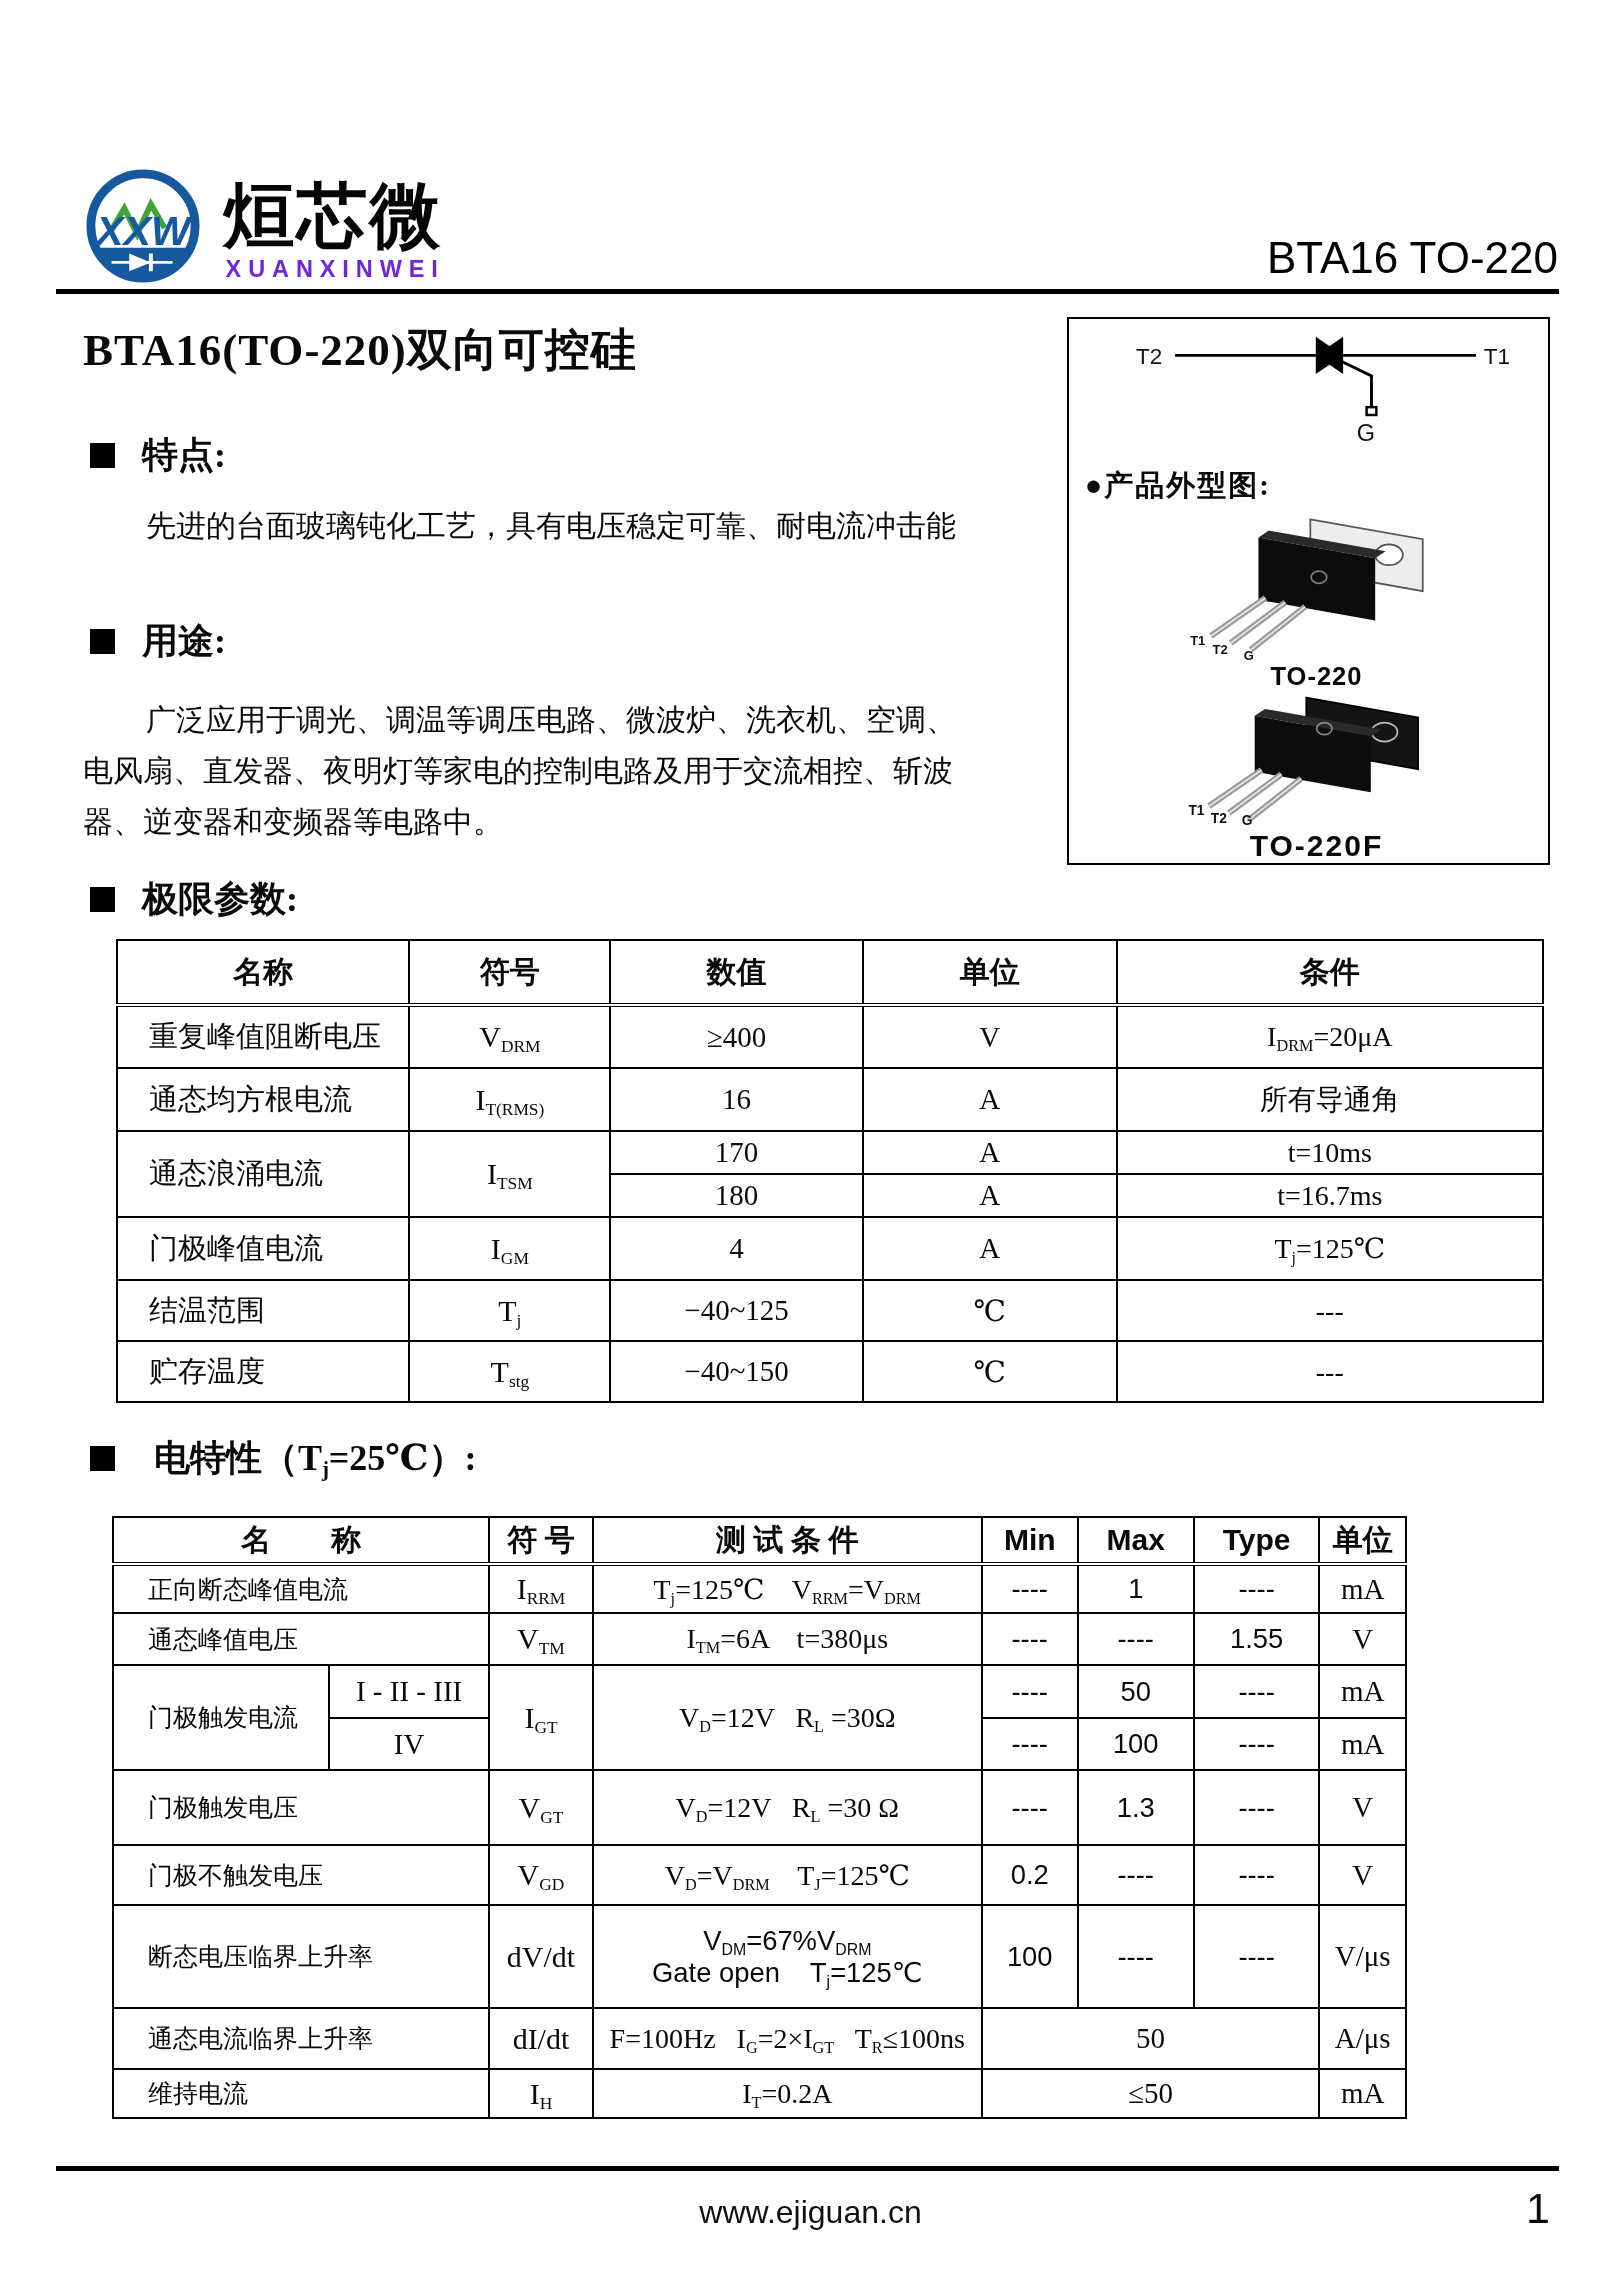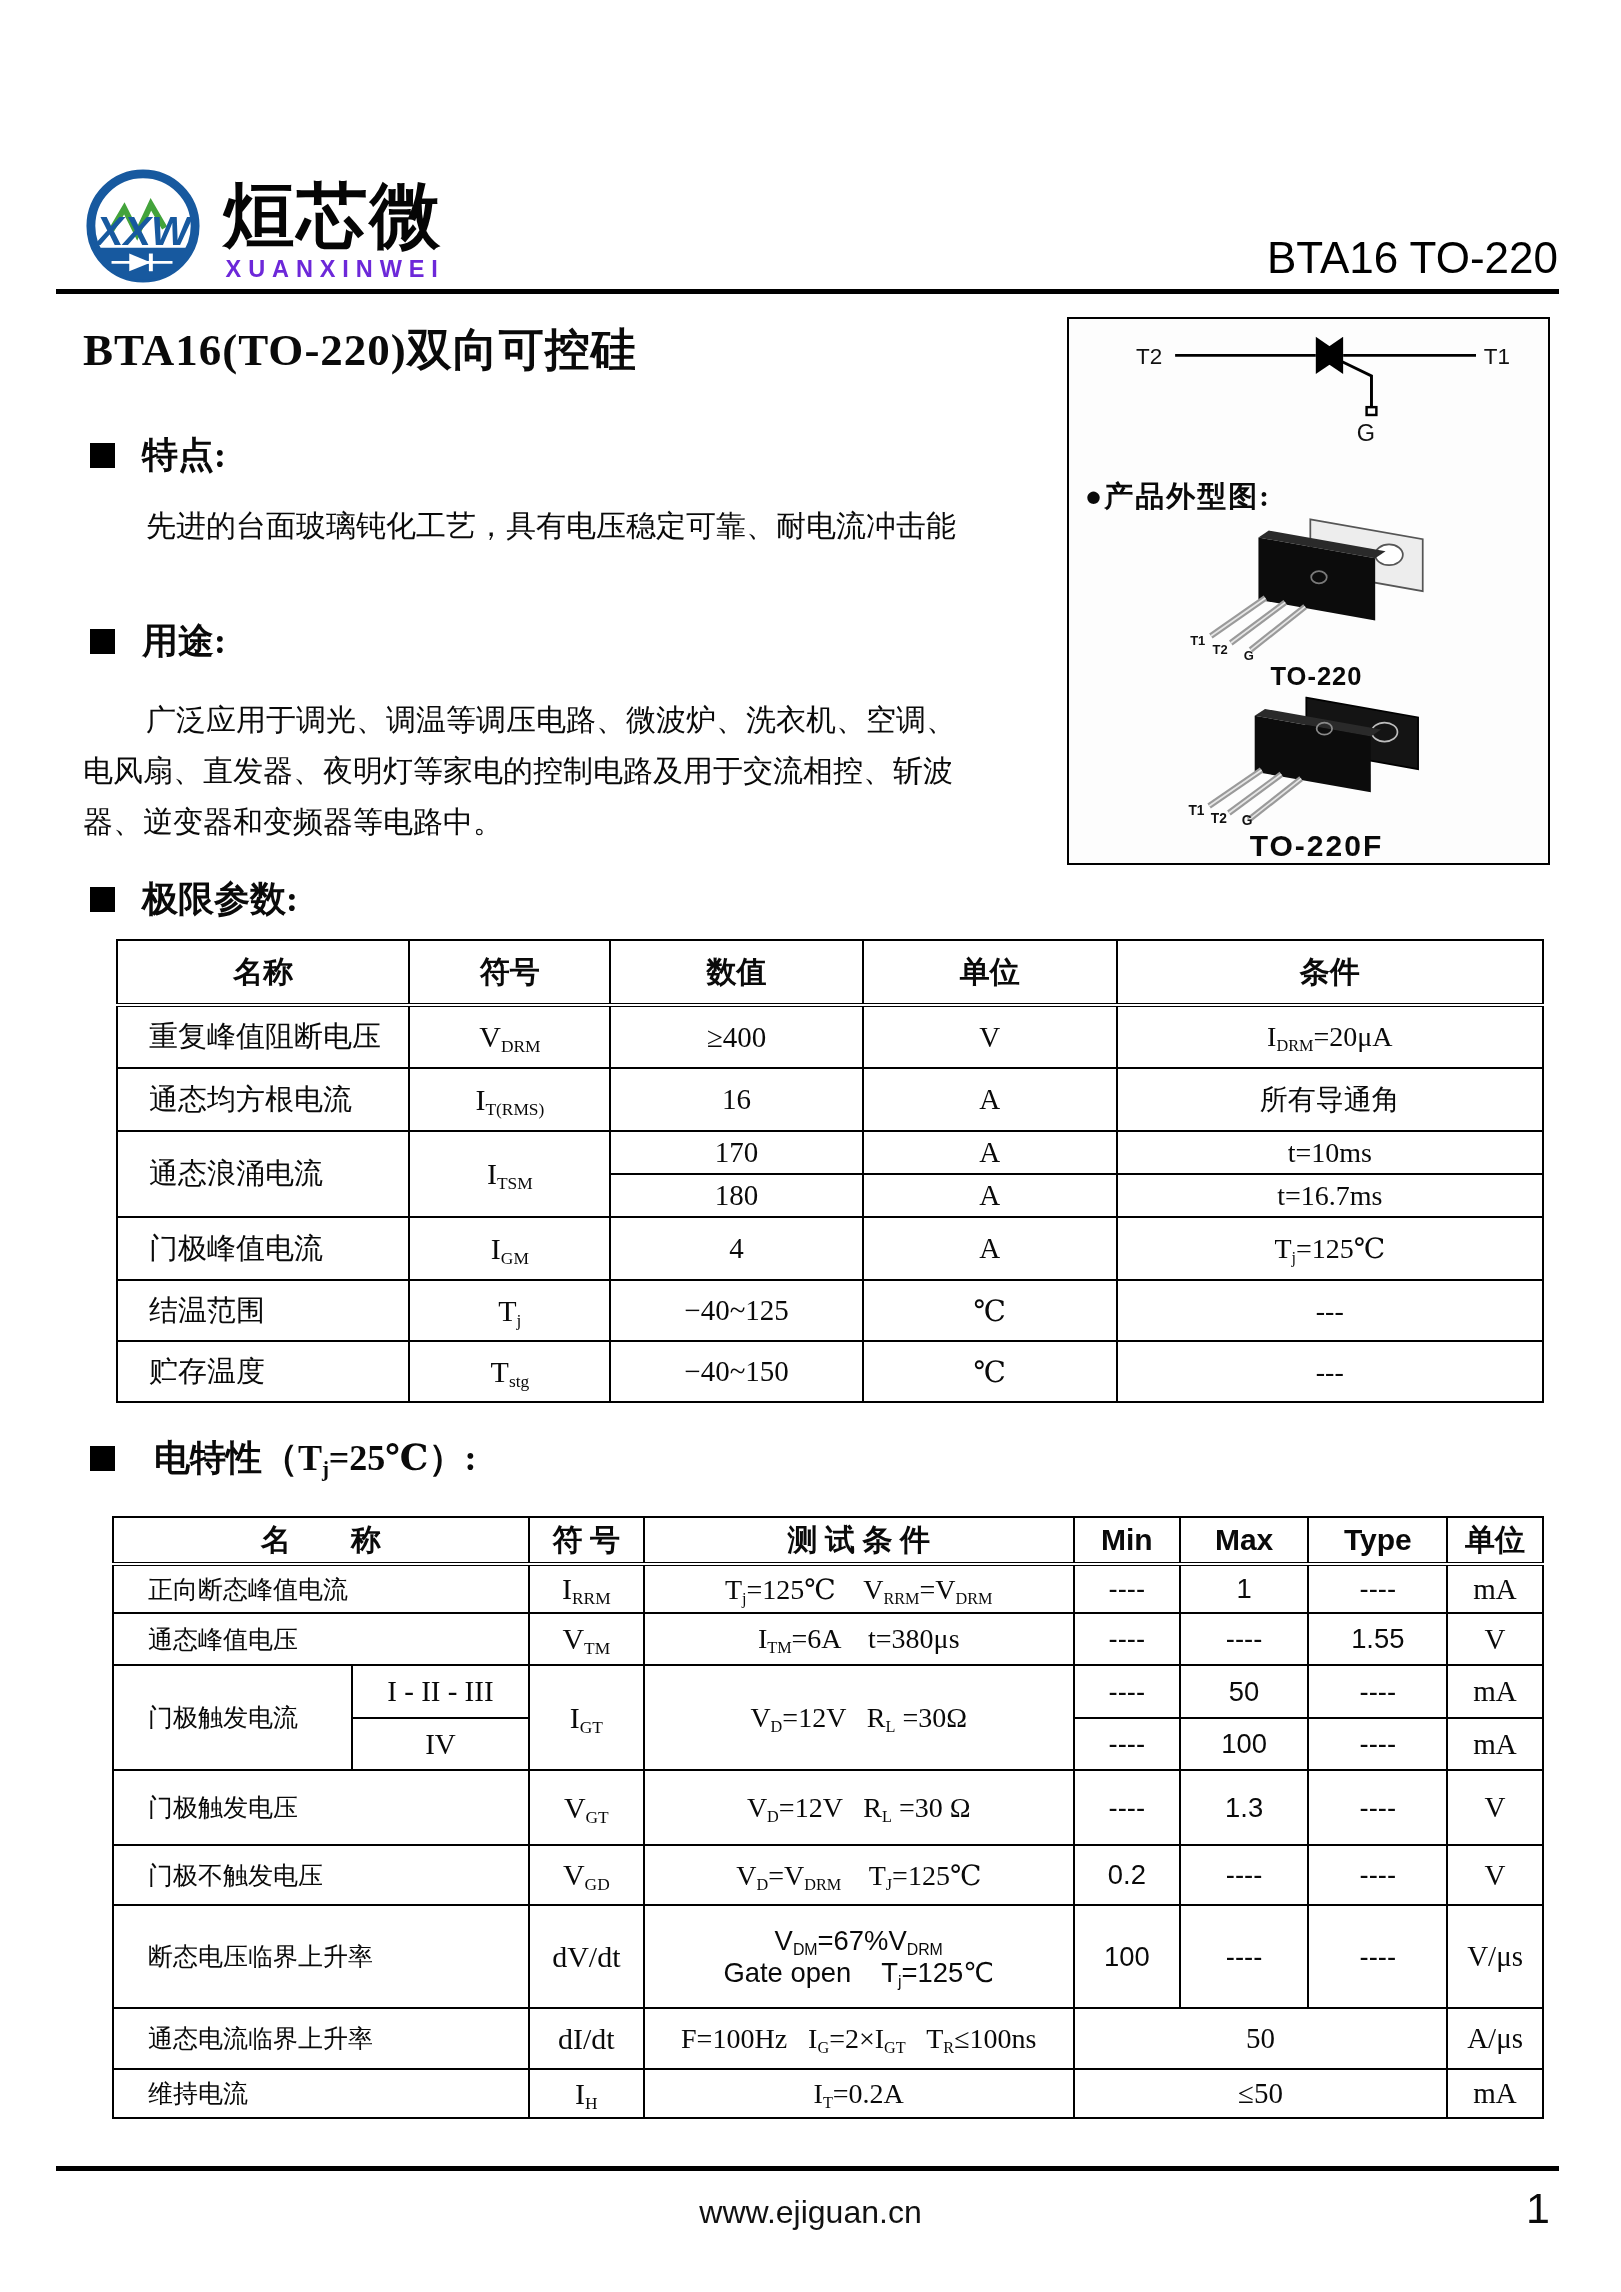--- a/index.html
+++ b/index.html
@@ -20,21 +20,21 @@
 
   .page-title{left:83px;top:320px;font-size:45px;font-weight:bold;letter-spacing:1px;}
 
   .sec{display:flex;align-items:center;font-size:36px;font-weight:bold;}
   .sec .sq{width:24.5px;height:24.5px;background:#000;margin-right:27.4px;flex:0 0 auto;}
   .para-line{font-size:30px;line-height:51px;white-space:pre;}
   .indent{padding-left:63px;}
 
   
   .pbox{left:1067px;top:317px;width:479px;height:544px;border:2.9px solid #000;background:#fdfdfd;}
-  .pbox-label{position:absolute;left:15.7px;top:158px;font-size:29px;font-weight:bold;letter-spacing:2px;}
+  .pbox-label{position:absolute;left:15.7px;top:147px;font-size:29px;font-weight:bold;letter-spacing:2px;}
   .pkg-caption{position:absolute;left:8px;width:100%;text-align:center;
                font-family:Liberation Sans, sans-serif;font-weight:bold;}
   .cap1{top:343px;font-size:25.5px;letter-spacing:1px;}
   .cap2{top:510px;font-size:30px;letter-spacing:2px;}
 
   
   table{border-collapse:collapse;table-layout:fixed;background:#fff;}
   .dtable{border:2.9px solid #000;}
   .dtable td,.dtable th{border:2px solid #000;text-align:center;padding:0 3.9px;overflow:hidden;}
   .dtable th{font-weight:bold;font-size:30px;}
@@ -42,21 +42,21 @@
   td.name{text-align:left;padding-left:31px;font-size:29px;}
   td.sym{font-size:30px;}
   td.val{font-size:29px;}
   td.unit{font-size:29px;}
   td.cond{font-size:28px;white-space:pre;}
   th.sans, td.sans{font-family:"Liberation Sans","DejaVu Sans",sans-serif;}
   td.num{font-family:"Liberation Sans","DejaVu Sans",sans-serif;font-size:27.4px;}
   sub{font-size:.58em;line-height:0;vertical-align:-0.30em;}
 
   .t1{left:116px;top:939px;width:1428px;}
-  .t2{left:112px;top:1516px;width:1432px;}
+  .t2{left:112px;top:1516px;width:1295px;}
   .t2 td.name{font-size:25px;padding-left:34px;margin-left:22px;}
   .t2 .condsans{font-family:"Liberation Sans","DejaVu Sans",sans-serif;font-size:27.4px;white-space:pre;}
 
   
   .footer-rule{left:56px;top:2166px;width:1503px;height:4.9px;background:#000;}
   .footer-url{left:0;top:2194px;width:1621px;text-align:center;
               font-family:"Liberation Sans","DejaVu Sans",sans-serif;font-size:32px;color:#111;}
   .page-num{right:71px;top:2184px;font-family:"Liberation Sans","DejaVu Sans",sans-serif;font-size:43px;}
 </style>
 </head>

